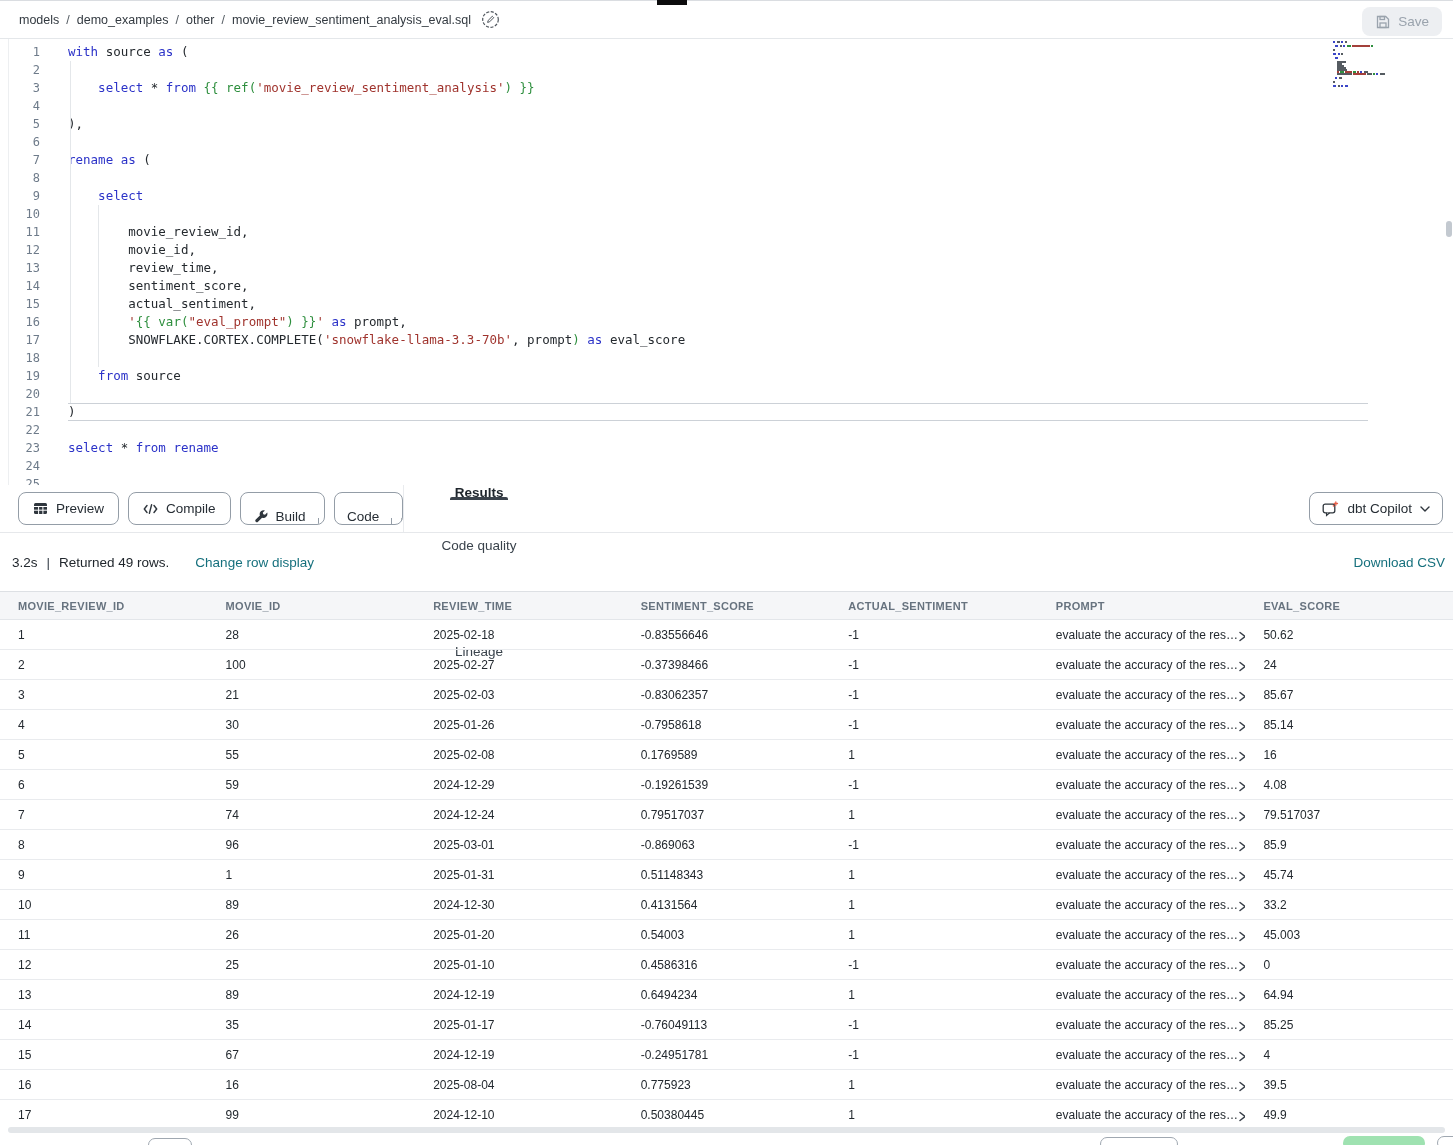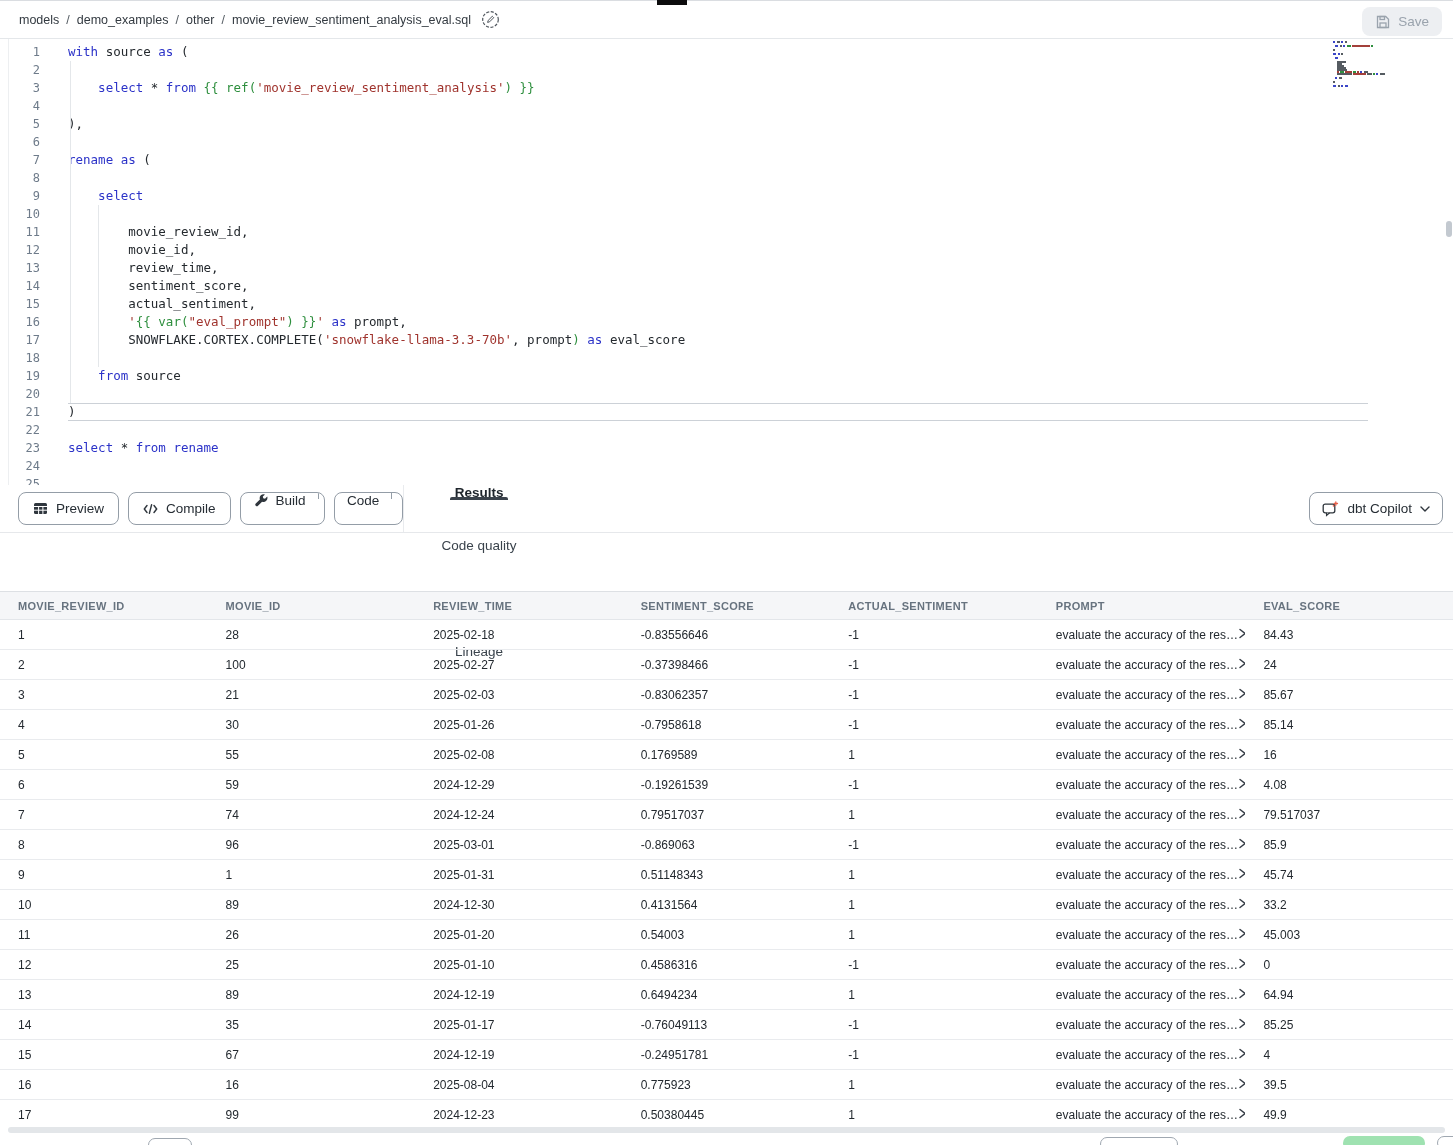--- a/index.html
+++ b/index.html
@@ -45,21 +45,21 @@
   .vscroll{ position:absolute; right:1px; top:182px; width:6px; height:16px; background:#c3c9d0; border-radius:3px; cursor:grab; }
 
   
   .toolbar{ position:absolute; top:485px; left:0; right:0; height:48px; display:flex; align-items:center;
             border-bottom:1px solid #e6e8eb; background:#fff; }
   .btn-group{ display:flex; align-items:center; gap:9px; padding-left:18px; width:404px; flex:0 0 404px;
               border-right:1px solid #e9ebee; height:100%; }
   .tb-btn{ display:flex; align-items:center; gap:8px; height:33px; padding:0 14px; background:#fff;
            border:1px solid var(--button-border,#949da7); border-radius:8px; font-size:13.5px; font-family:inherit;
            color:#262d34; cursor:pointer; }
-  .split{ display:flex; align-items:flex-start; height:33px; border:1px solid var(--button-border,#949da7);
+  .split{ display:flex; align-items:flex-end; height:33px; border:1px solid var(--button-border,#949da7);
           border-radius:8px; overflow:hidden; background:#fff; }
   .split .main{ display:flex; align-items:center; gap:8px; padding:0 12px; font-size:13.5px; cursor:pointer; }
   .split .chev{ display:flex; align-items:center; padding:0 9px; border-left:1px solid var(--button-border,#949da7); cursor:pointer; }
   .tabs{ display:flex; align-items:center; gap:38px; height:100%; padding-left:30px;flex-direction:column; }
   .tab{ position:relative; height:100%; display:flex; align-items:center; font-size:13.5px; color:#3a434c; cursor:pointer; }
   .tab.active{ color:#1d242b; font-weight:700; }
   .tab.active::after{ content:""; position:absolute; left:-5px; right:-5px; bottom:0; height:3px;
                       background:var(--tab-underline,#3a424b); border-radius:2px 2px 0 0; }
   .copilot{ margin-left:auto; margin-right:10px; display:flex; align-items:center; gap:8px; height:33px; padding:0 12px;
             background:#fff; border:1px solid var(--button-border,#949da7); border-radius:8px;
@@ -74,21 +74,21 @@
   .download-link{ margin-left:auto; }
 
   
   .results{ position:absolute; top:591px; left:0; right:0; bottom:18px; overflow:hidden; }
   table{ width:100%; border-collapse:collapse; table-layout:fixed; }
   thead th{ height:28px; background:#f5f6f8; border-top:1px solid #dde0e4; border-bottom:1px solid #e3e6ea;
             font-size:11px; font-weight:700; letter-spacing:.3px; color:var(--header-text,#67737f);
             text-align:left; padding-left:18px; }
   tbody td{ height:30px; border-bottom:1px solid #e9ebee; font-size:12px; color:#23292f;
             text-align:left; padding-left:18px; white-space:nowrap; overflow:hidden; }
-  .prompt-cell{ display:flex; align-items:flex-start; gap:0; }
+  .prompt-cell{ display:flex; align-items:flex-end; gap:0; }
   .prompt-chev{ display:inline-flex; cursor:pointer; flex:0 0 auto; }
 
   
   .hscroll{ position:absolute; left:8px; right:8px; top:1127px; height:6px; background:#e3e6e9; border-radius:3px; cursor:grab; }
   .cut{ position:absolute; background:#fff; border:1.5px solid #a0a8b1; border-radius:8px; }
   .cut-btn1{ left:148px; top:1138px; width:44px; height:14px; }
   .cut-btn2{ left:1100px; top:1137px; width:78px; height:14px; }
   .cut-pill{ position:absolute; left:1343px; top:1136px; width:82px; height:14px; border-radius:8px;
              background:var(--green-pill,#9fe2b1); border:none; }
   .cut-btn3{ left:1437px; top:1136px; width:30px; height:14px; }
@@ -337,20 +337,27 @@
           <circle cx="11.6" cy="4.8" r="0.9" fill="#e8604a"></circle>
         </svg>
       </span>
       <span>dbt Copilot</span>
       <svg width="10" height="6" viewBox="0 0 10 6" fill="none" stroke="#2f363d" stroke-width="1.4" stroke-linecap="round" stroke-linejoin="round">
         <polyline points="1,1 5,5 9,1"></polyline>
       </svg>
     </button>
   </section>
 
+  <section class="statusbar">
+    <span>3.2s</span>
+    <span class="status-div">|</span>
+    <span>Returned 49 rows.</span>
+    <a class="link change-link">Change row display</a>
+    <a class="link download-link">Download CSV</a>
+  </section>
 
   <section class="results">
     <table>
       <thead>
           <tr>
             <th>MOVIE_REVIEW_ID</th>
             <th>MOVIE_ID</th>
             <th>REVIEW_TIME</th>
             <th>SENTIMENT_SCORE</th>
             <th>ACTUAL_SENTIMENT</th>
@@ -368,21 +375,21 @@
             <td>
               <span class="prompt-cell">
                 <span>evaluate the accuracy of the res…</span>
                 <span class="prompt-chev">
                   <svg width="9" height="11" viewBox="0 0 9 11" fill="none" stroke="#343b44" stroke-width="1.4" stroke-linecap="round" stroke-linejoin="round">
                     <polyline points="2,1.5 7,5.5 2,9.5"></polyline>
                   </svg>
                 </span>
               </span>
             </td>
-            <td>84.43</td>
+            <td>50.62</td>
           </tr>
           <tr>
             <td>2</td>
             <td>100</td>
             <td>2025-02-27</td>
             <td>-0.37398466</td>
             <td>-1</td>
             <td>
               <span class="prompt-cell">
                 <span>evaluate the accuracy of the res…</span>
@@ -643,21 +650,21 @@
                     <polyline points="2,1.5 7,5.5 2,9.5"></polyline>
                   </svg>
                 </span>
               </span>
             </td>
             <td>39.5</td>
           </tr>
           <tr>
             <td>17</td>
             <td>99</td>
-            <td>2024-12-23</td>
+            <td>2024-12-10</td>
             <td>0.50380445</td>
             <td>1</td>
             <td>
               <span class="prompt-cell">
                 <span>evaluate the accuracy of the res…</span>
                 <span class="prompt-chev">
                   <svg width="9" height="11" viewBox="0 0 9 11" fill="none" stroke="#343b44" stroke-width="1.4" stroke-linecap="round" stroke-linejoin="round">
                     <polyline points="2,1.5 7,5.5 2,9.5"></polyline>
                   </svg>
                 </span>

